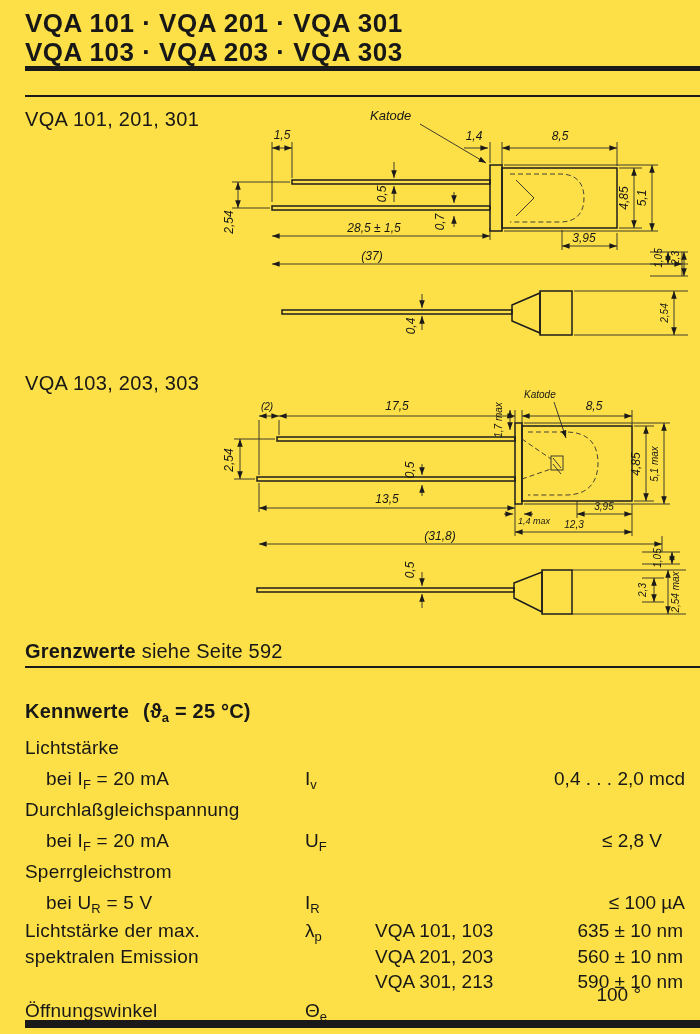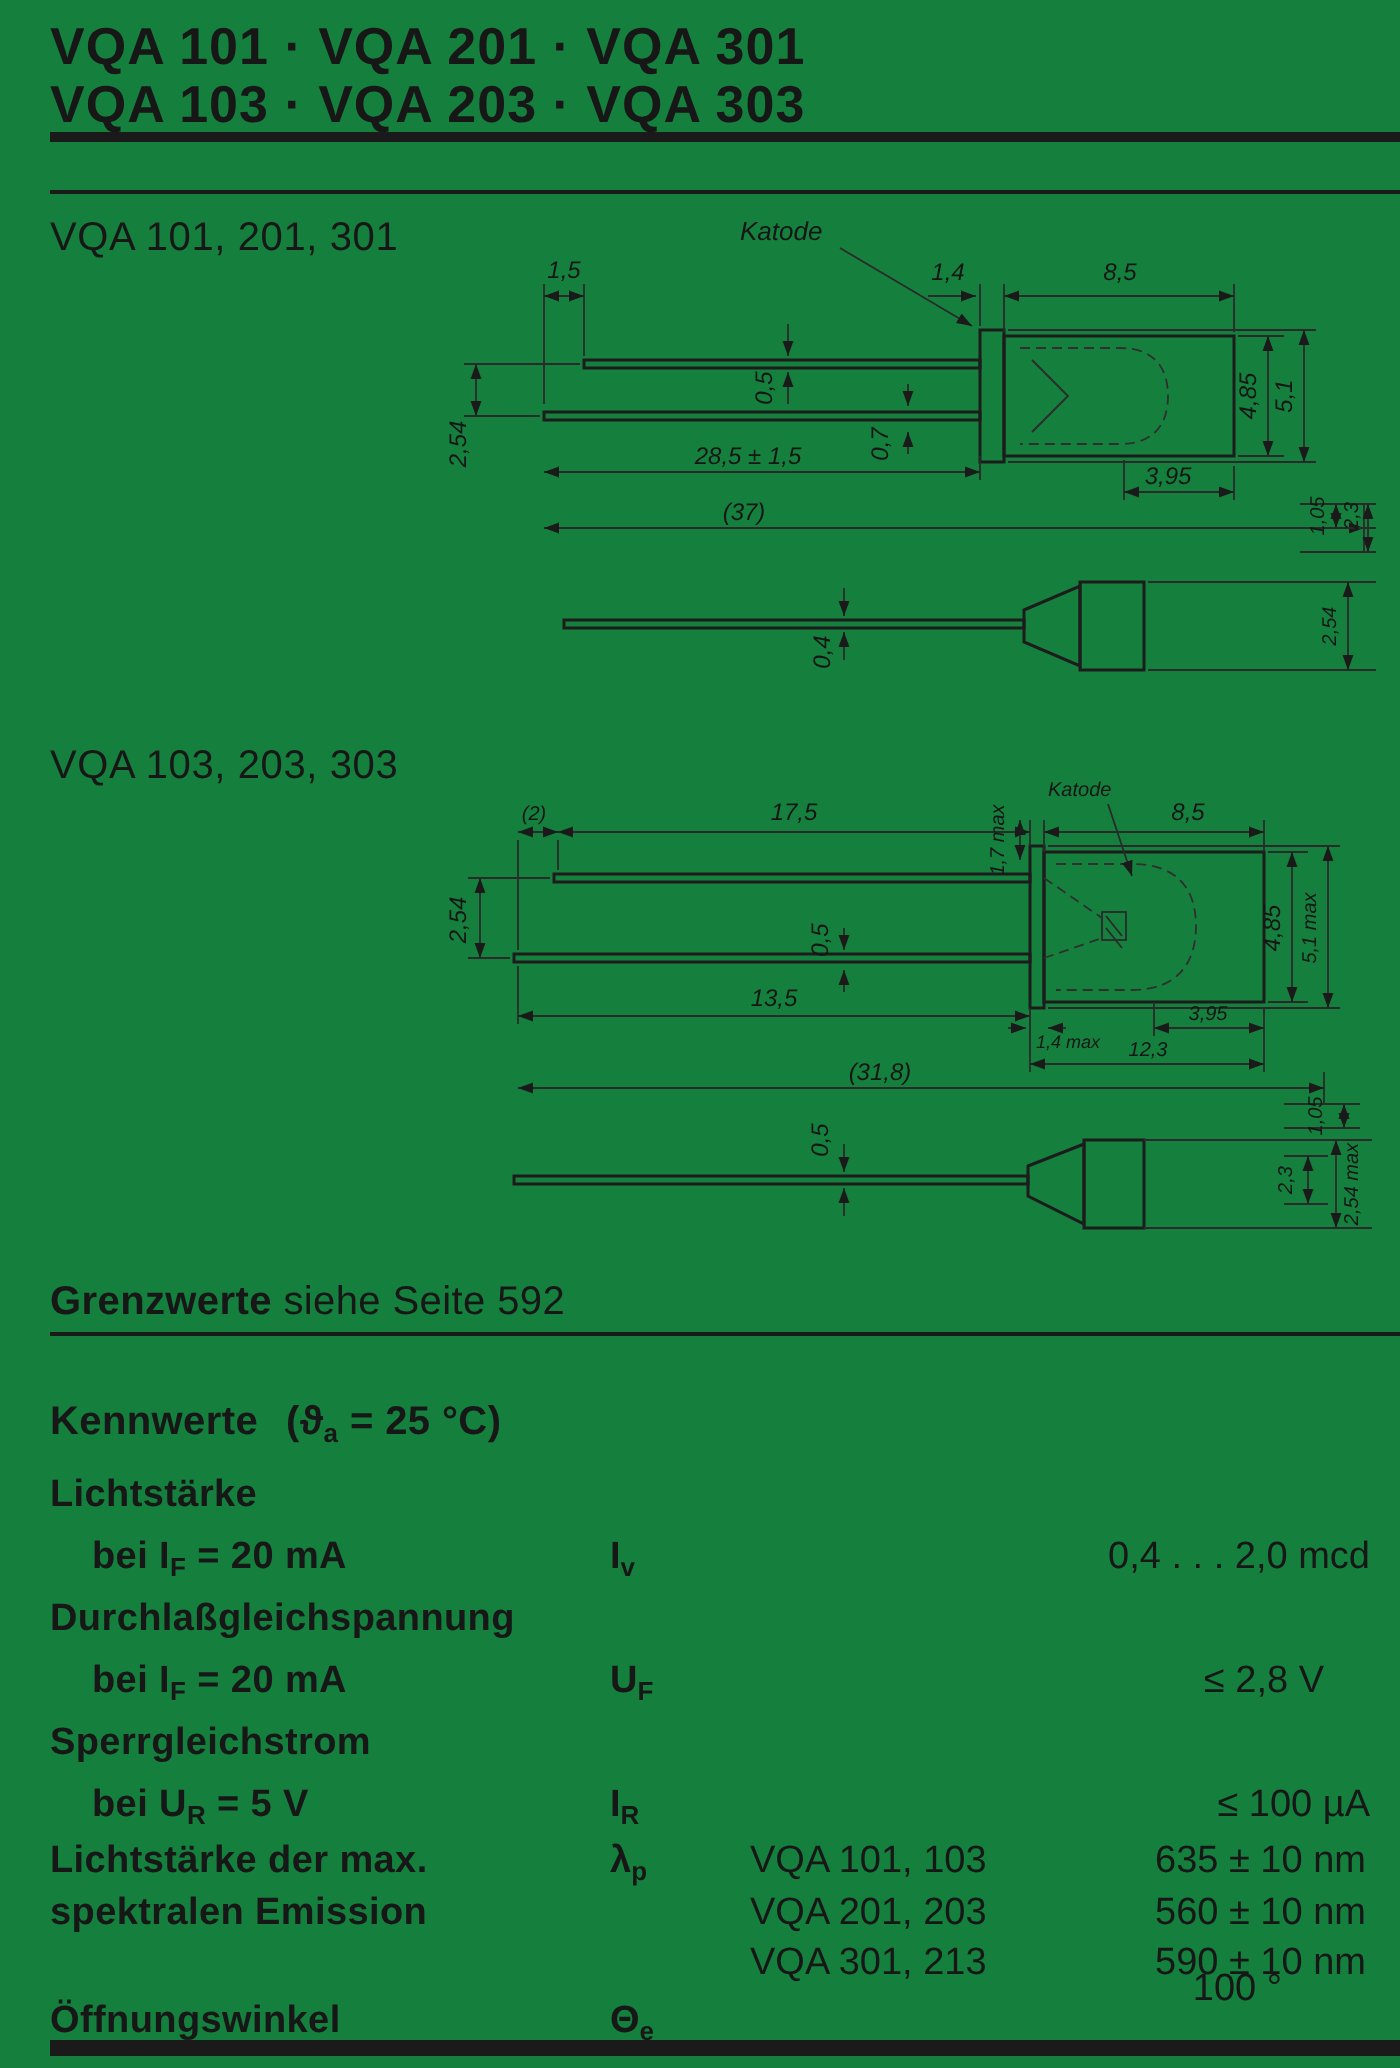--- a/index.html
+++ b/index.html
@@ -1,26 +1,26 @@
 <!DOCTYPE html>
 <html><head>
 <meta charset="utf-8">
 <style>
   html,body{margin:0;padding:0;background:#6b6b6b;}
-  .page{position:relative;width:700px;height:1034px;background:#15803d;color:#171717;
+  .page{position:relative;width:700px;height:1034px;background:#fde047;color:#171717;
         font-family:"Liberation Sans",sans-serif;overflow:hidden;}
   .abs{position:absolute;white-space:pre;}
   .hr{position:absolute;background:#1a1a1a;}
   .title{font-size:26px;font-weight:700;letter-spacing:.5px;}
   .sect{font-size:20px;letter-spacing:.3px;}
   .gren,.kenn{font-size:20px;letter-spacing:.2px;}
   .b{font-weight:700;}
   .kcond{margin-left:14px;font-weight:700;}
-  .glabel{font-size:19px;font-weight:700;letter-spacing:.2px;}
-  .sym{font-size:19px;font-weight:700;}
+  .glabel{font-size:19px;font-weight:400;letter-spacing:.2px;}
+  .sym{font-size:19px;font-weight:400;}
   .val,.vname{font-size:19px;text-align:center;}
   .sb{font-size:13px;position:relative;top:4px;}
   .drw{position:absolute;}
   .drw .part{fill:none;stroke:#1c1c1c;stroke-width:1.5;}
   .drw .thin{fill:none;stroke:#2a2a2a;stroke-width:0.9;}
   .drw .dim{fill:none;stroke:#2a2a2a;stroke-width:0.9;}
   .drw .dsh{fill:none;stroke:#2f2f2f;stroke-width:0.9;stroke-dasharray:5 3;}
   .drw text{font-family:"Liberation Sans",sans-serif;font-style:italic;font-size:12px;fill:#161616;}
   .drw text.kat{font-size:13px;}
   .drw text.t10{font-size:10px;}

